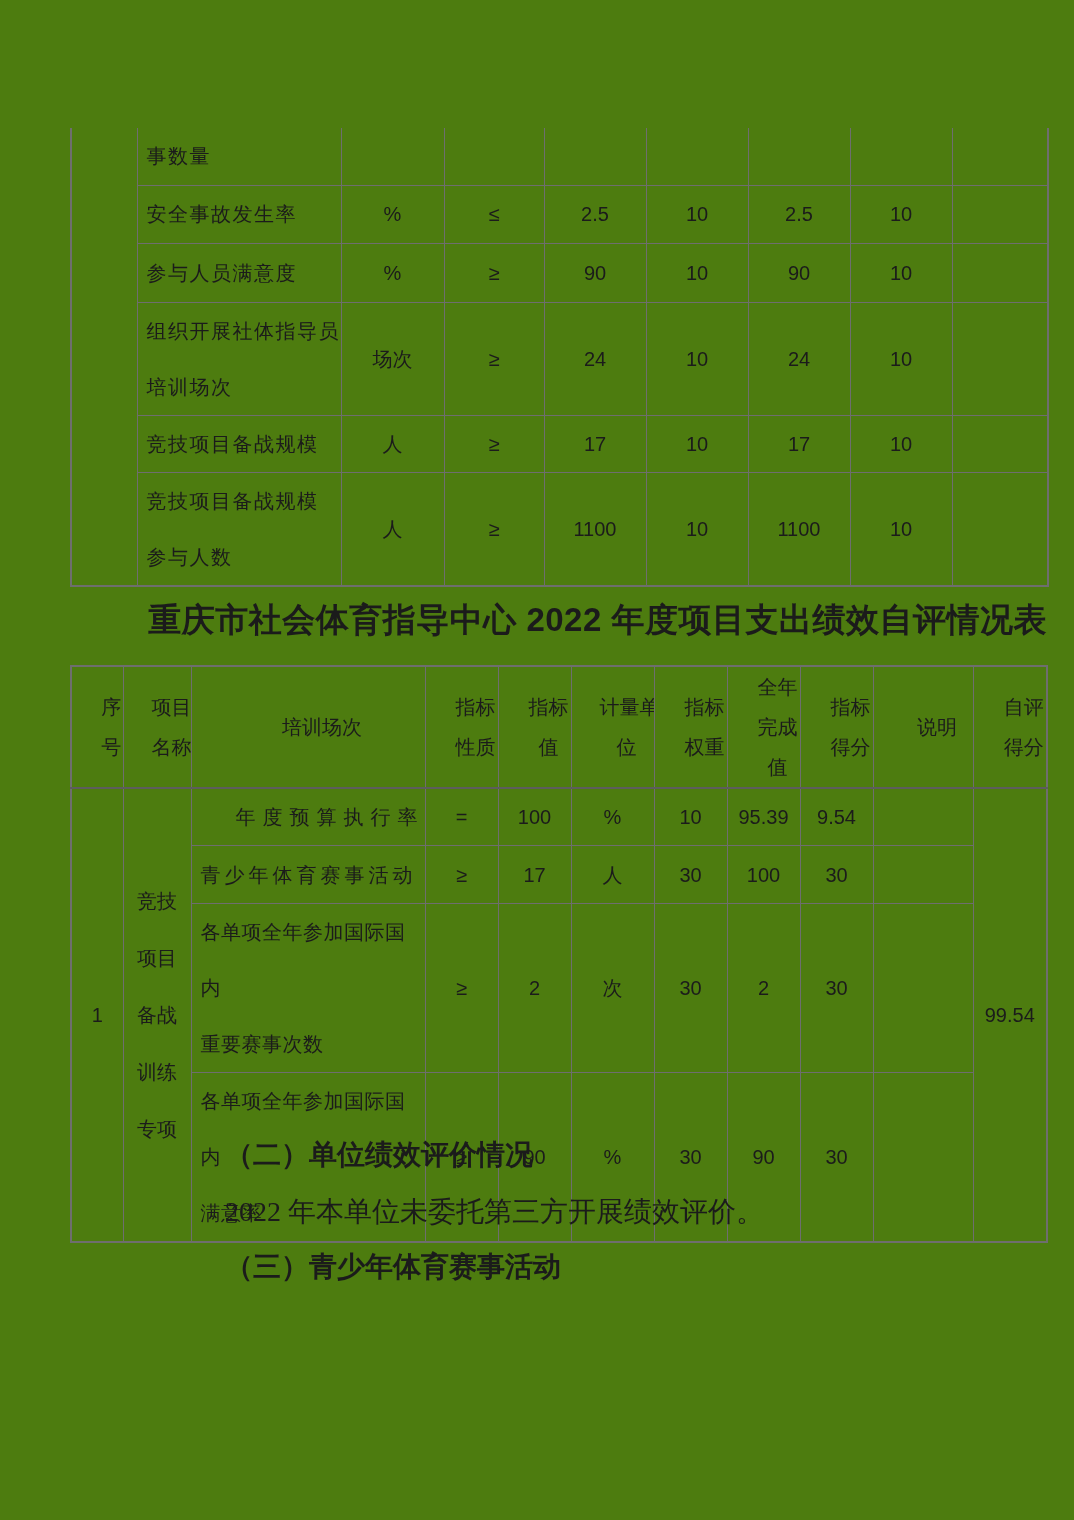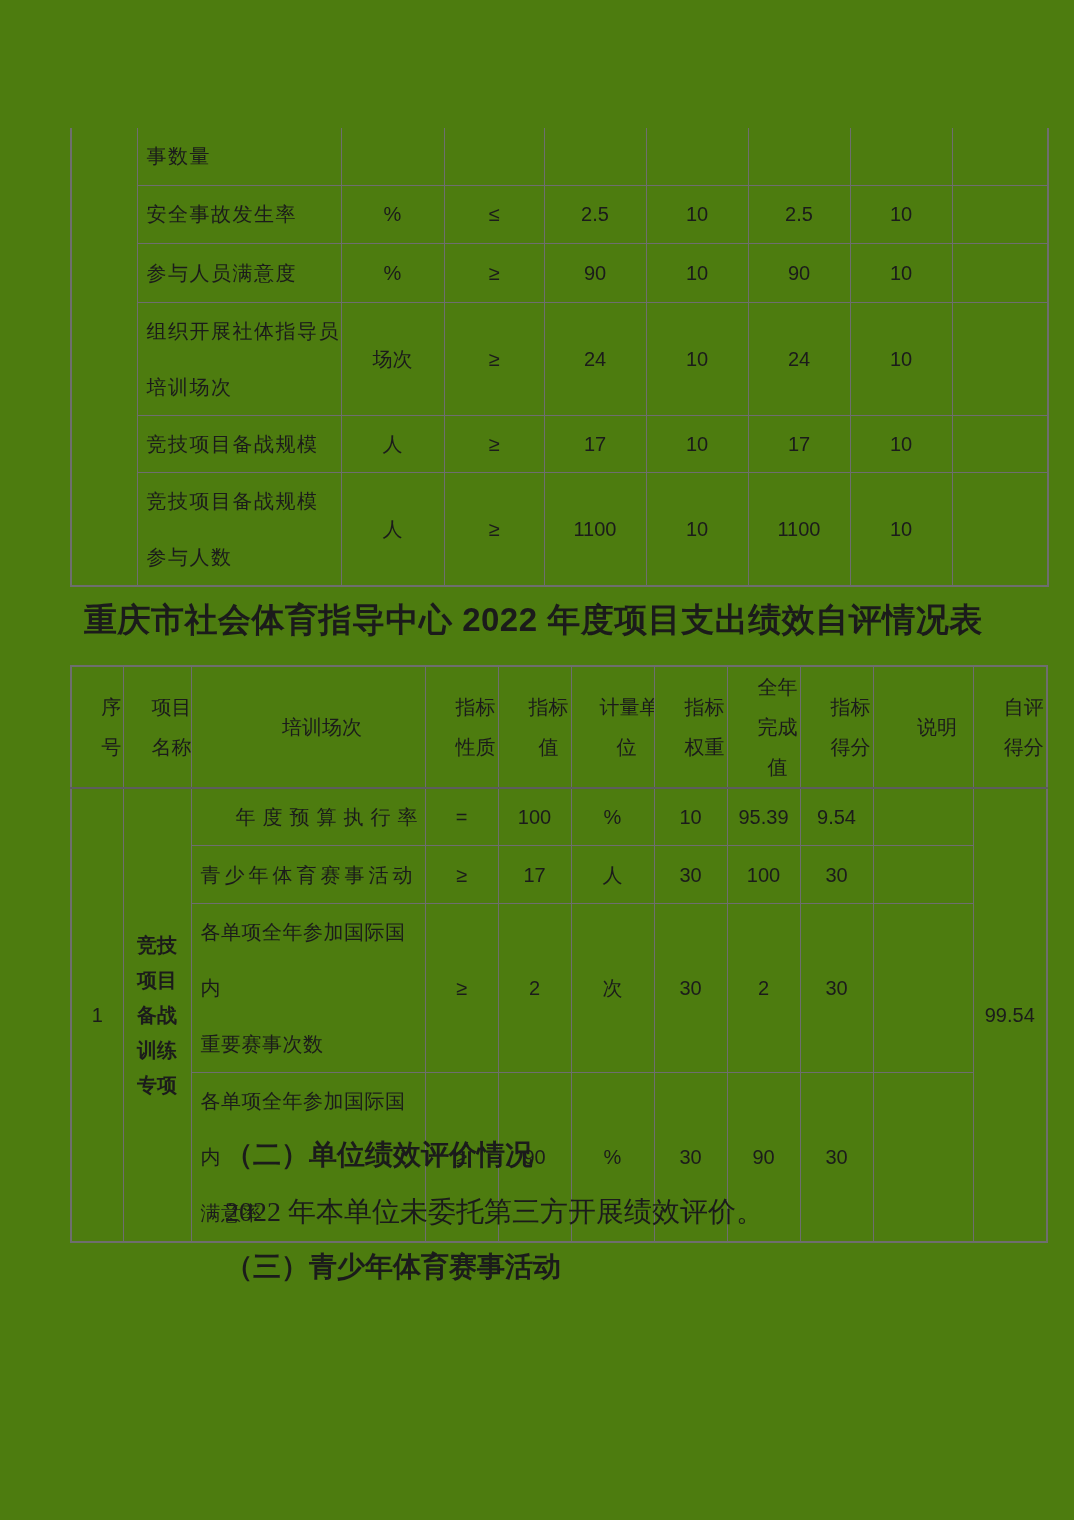--- a/index.html
+++ b/index.html
@@ -27,37 +27,37 @@
   
   #table1 {
     left:70px; top:128px; width:977px;
     border-left:2px solid #6e6e6e; border-right:2px solid #6e6e6e;
     border-bottom:2px solid #6e6e6e; border-top:none;
   }
   #table1 tr.first td { border-top:none; }
 
   
   #doc-title {
-    position:absolute; left:84px; top:597px; width:977px;
-    text-align:left; font-size:33px; font-weight:700;
+    position:absolute; left:70px; top:597px; width:977px;
+    text-align:right; font-size:33px; font-weight:700;
     letter-spacing:0.5px; line-height:46px;
     font-family:"Liberation Sans", sans-serif;
   }
 
   
   #table2 {
     left:70px; top:665px; width:976px;
     border:2px solid #6e6e6e;
   }
   #table2 th {
     line-height:40px; white-space:pre;
     border-bottom:2px solid #5d5d5d;
     padding-left:28px;
   }
-  #table2 .vstack { line-height:35px;font-weight:bold; }
+  #table2 .vstack { line-height:57px; }
 
   
   .sec-heading {
     position:absolute; left:225px;
     font-family:"Liberation Serif", serif;
     font-size:28px; font-weight:600; line-height:34px; white-space:nowrap;
   }
   .sec-para {
     position:absolute; left:225px;
     font-family:"Liberation Serif", serif;

